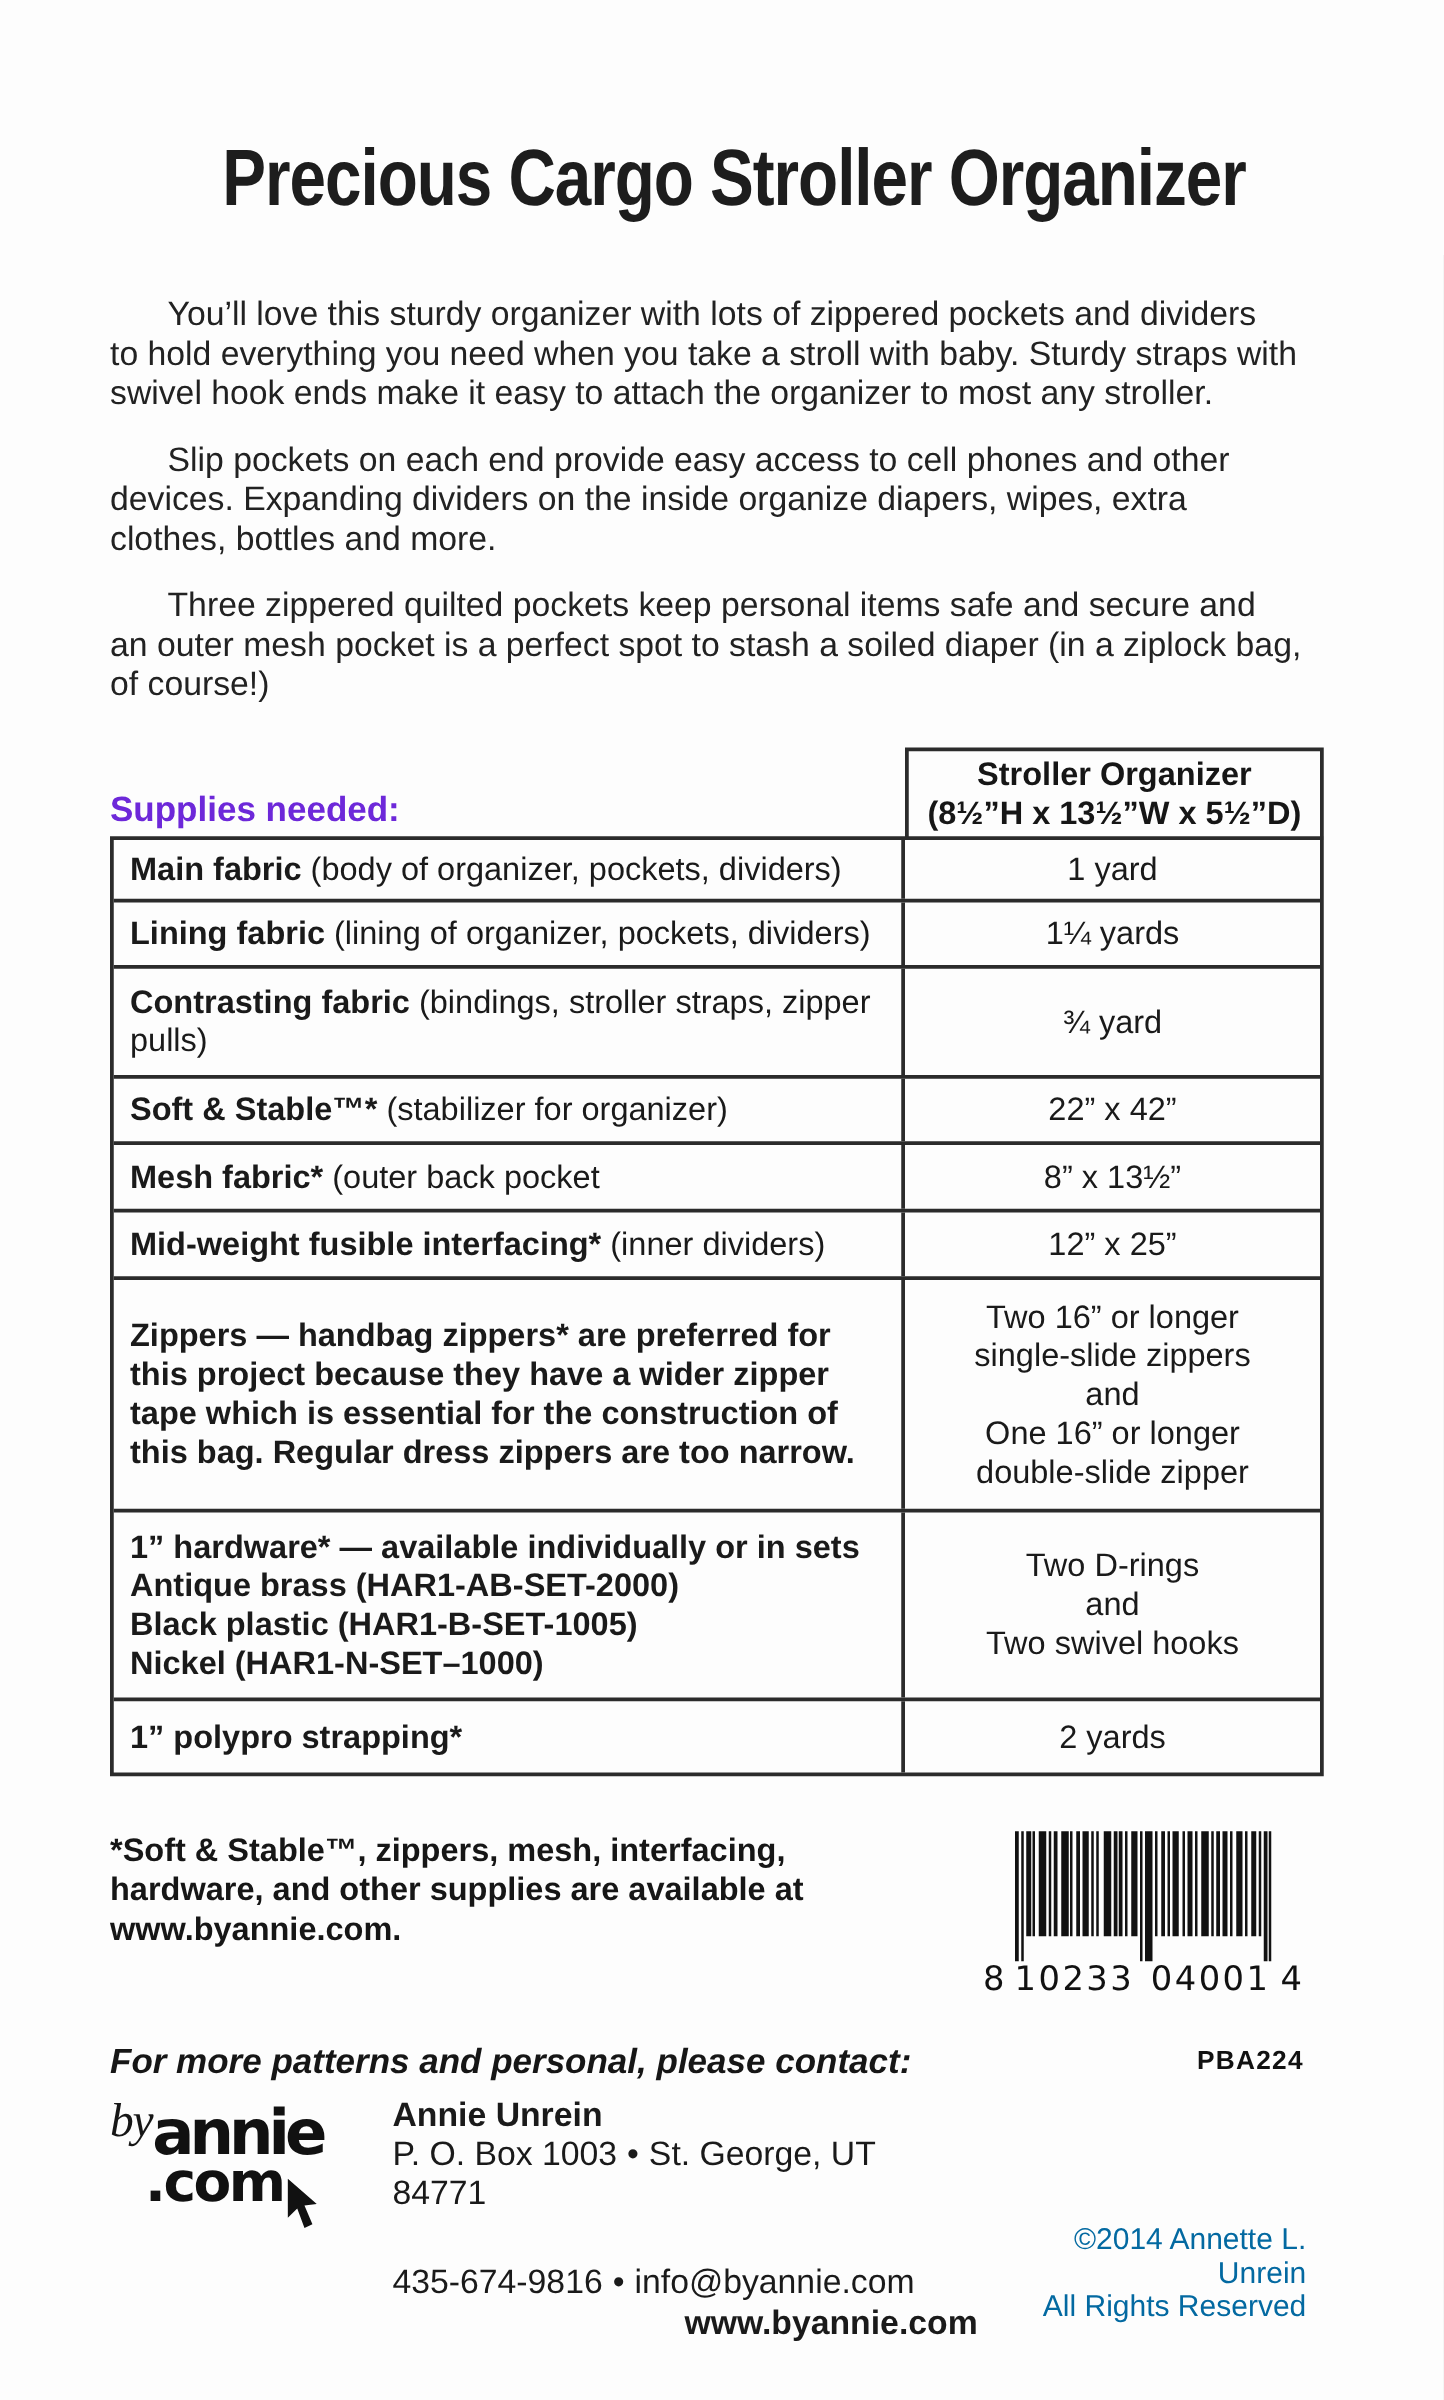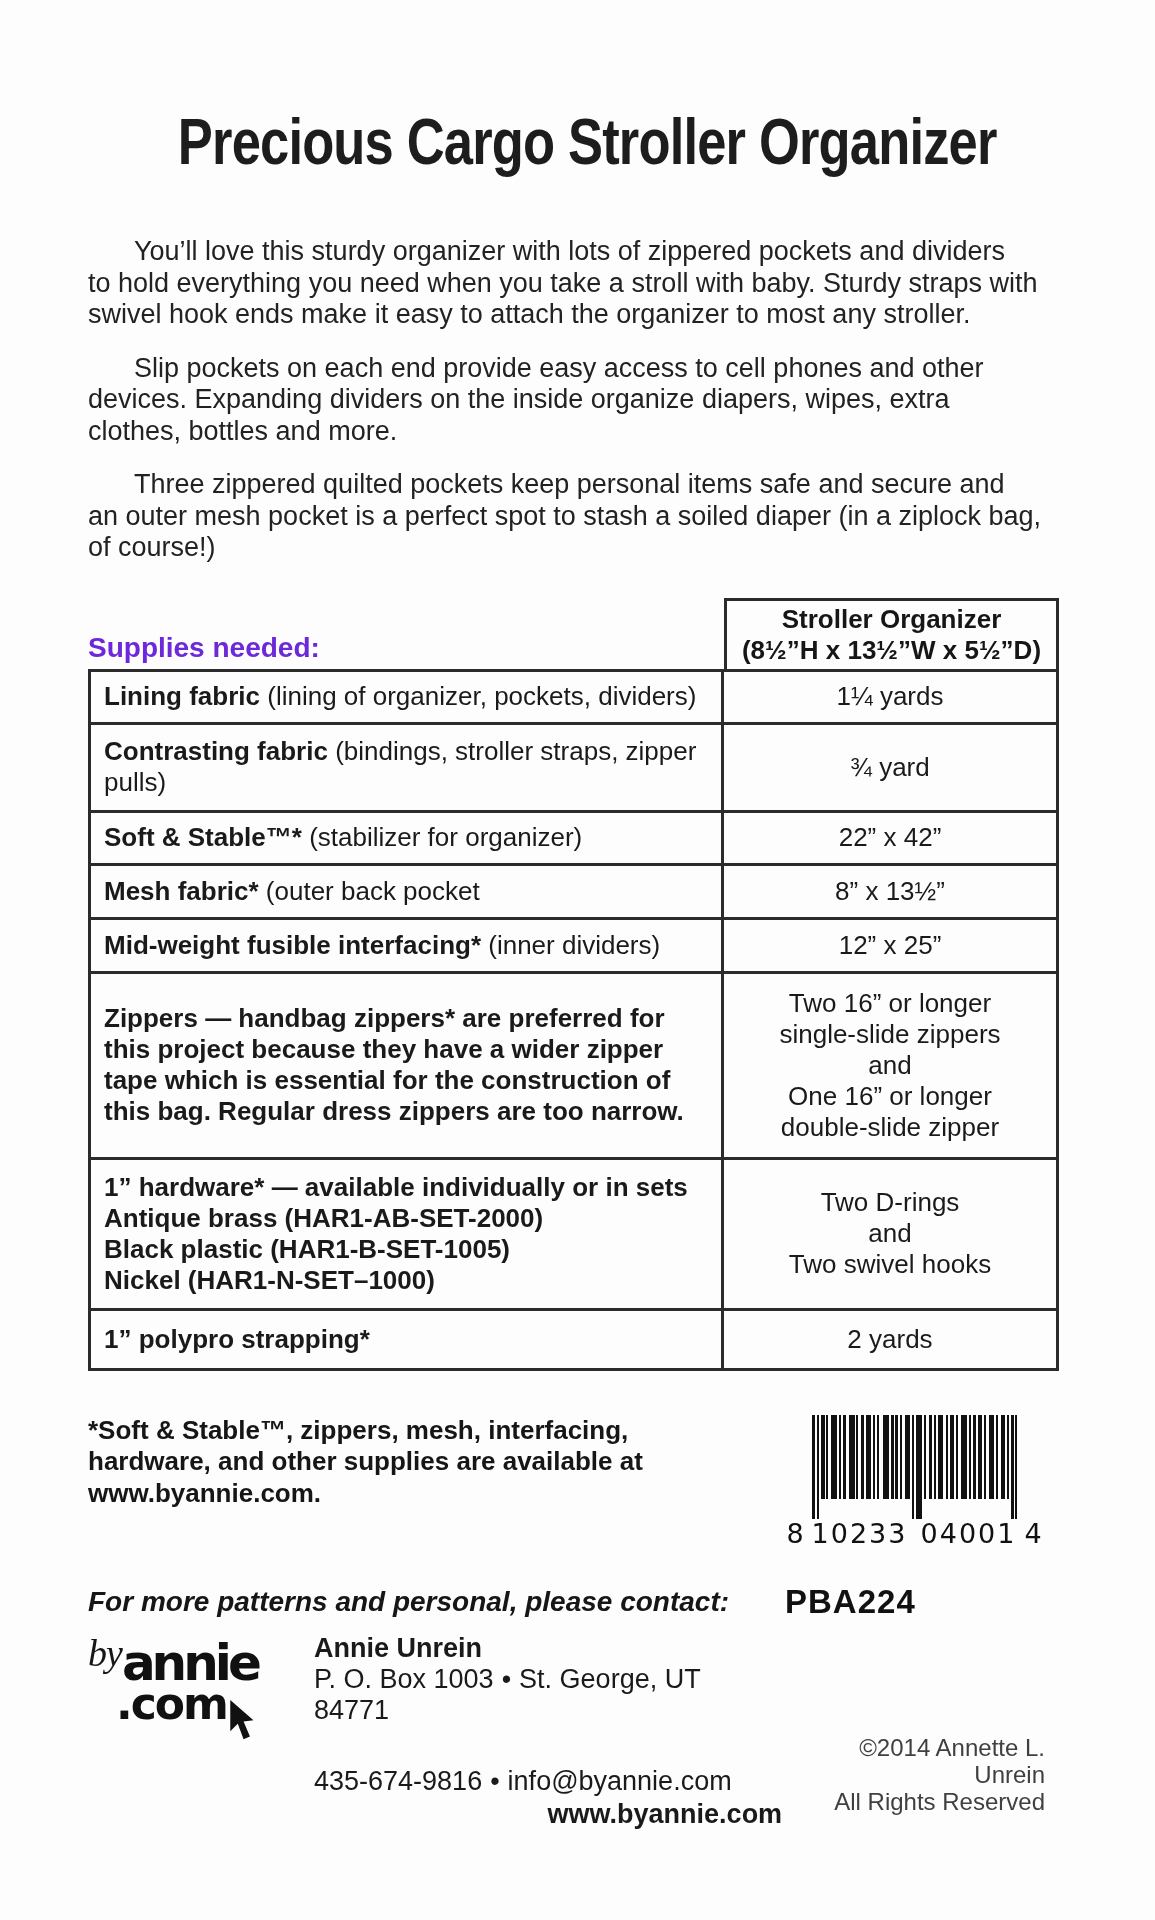--- a/index.html
+++ b/index.html
@@ -72,22 +72,22 @@
   }
   .d-side{flex:0 0 20px;text-align:center;}
   .d-group{flex:1;text-align:center;letter-spacing:2px;}
 
   
   .heading-row{display:flex;align-items:center;margin-top:36px;}
   .contact-heading{
     flex:1;font-size:28px;font-weight:bold;font-style:italic;color:#161616;
   }
   .sku{
-    width:258px;margin-left:auto;margin-right:16px;text-align:left;
-    font-size:33px;font-weight:bold;letter-spacing:1px;color:#111;
+    width:258px;margin-left:auto;margin-right:16px;text-align:right;
+    font-size:21px;font-weight:bold;letter-spacing:1px;color:#111;
   }
 
   
   .contact-row{display:flex;margin-top:8px;}
   .logo-block{flex:0 0 206px;padding-top:2px;}
   .logo-line1{white-space:nowrap;}
   .logo-by{
     font-family:"Liberation Serif",serif;font-style:italic;font-size:38px;
     color:#161616;vertical-align:14px;letter-spacing:-1px;
   }
@@ -103,21 +103,21 @@
   .cursor-icon{margin-left:2px;margin-top:16px;}
 
   .contact-block{margin-left:20px;font-size:27px;line-height:31px;color:#1a1a1a;}
   .contact-name{font-weight:bold;margin-top:4px;}
   .contact-phone{margin-top:40px;}
   .contact-site{font-weight:bold;margin-top:2px;text-align:right;}
   .sep{padding:0 8px;}
 
   .copyright-block{
     margin-left:auto;margin-right:14px;margin-top:105px;
-    text-align:right;font-size:24px;line-height:27px;color:#404040;
+    text-align:right;font-size:24px;line-height:27px;color:#0369a1;
   }
 </style>
 </head>
 <body>
 
 <div class="page">
   <div class="content">
 
     <div class="title">
       <span class="title-inner">Precious Cargo Stroller Organizer</span>
@@ -135,20 +135,24 @@
 
     <div class="supplies-header">
       <div class="supplies-label">Supplies needed:</div>
       <div class="col-header-box">
         <div>Stroller Organizer</div>
         <div>(8½”H x 13½”W x 5½”D)</div>
       </div>
     </div>
 
     <div class="supplies-table">
+      <div class="s-row h47">
+        <div class="s-label"><p><span class="lead">Main fabric</span><span> (body of organizer, pockets, dividers)</span></p></div>
+        <div class="s-value">1 yard</div>
+      </div>
       <div class="s-row h50">
         <div class="s-label"><p><span class="lead">Lining fabric</span><span> (lining of organizer, pockets, dividers)</span></p></div>
         <div class="s-value">1¼ yards</div>
       </div>
       <div class="s-row h85">
         <div class="s-label"><p><span class="lead">Contrasting fabric</span><span> (bindings, stroller straps, zipper
 pulls)</span></p></div>
         <div class="s-value">¾ yard</div>
       </div>
       <div class="s-row h50">

